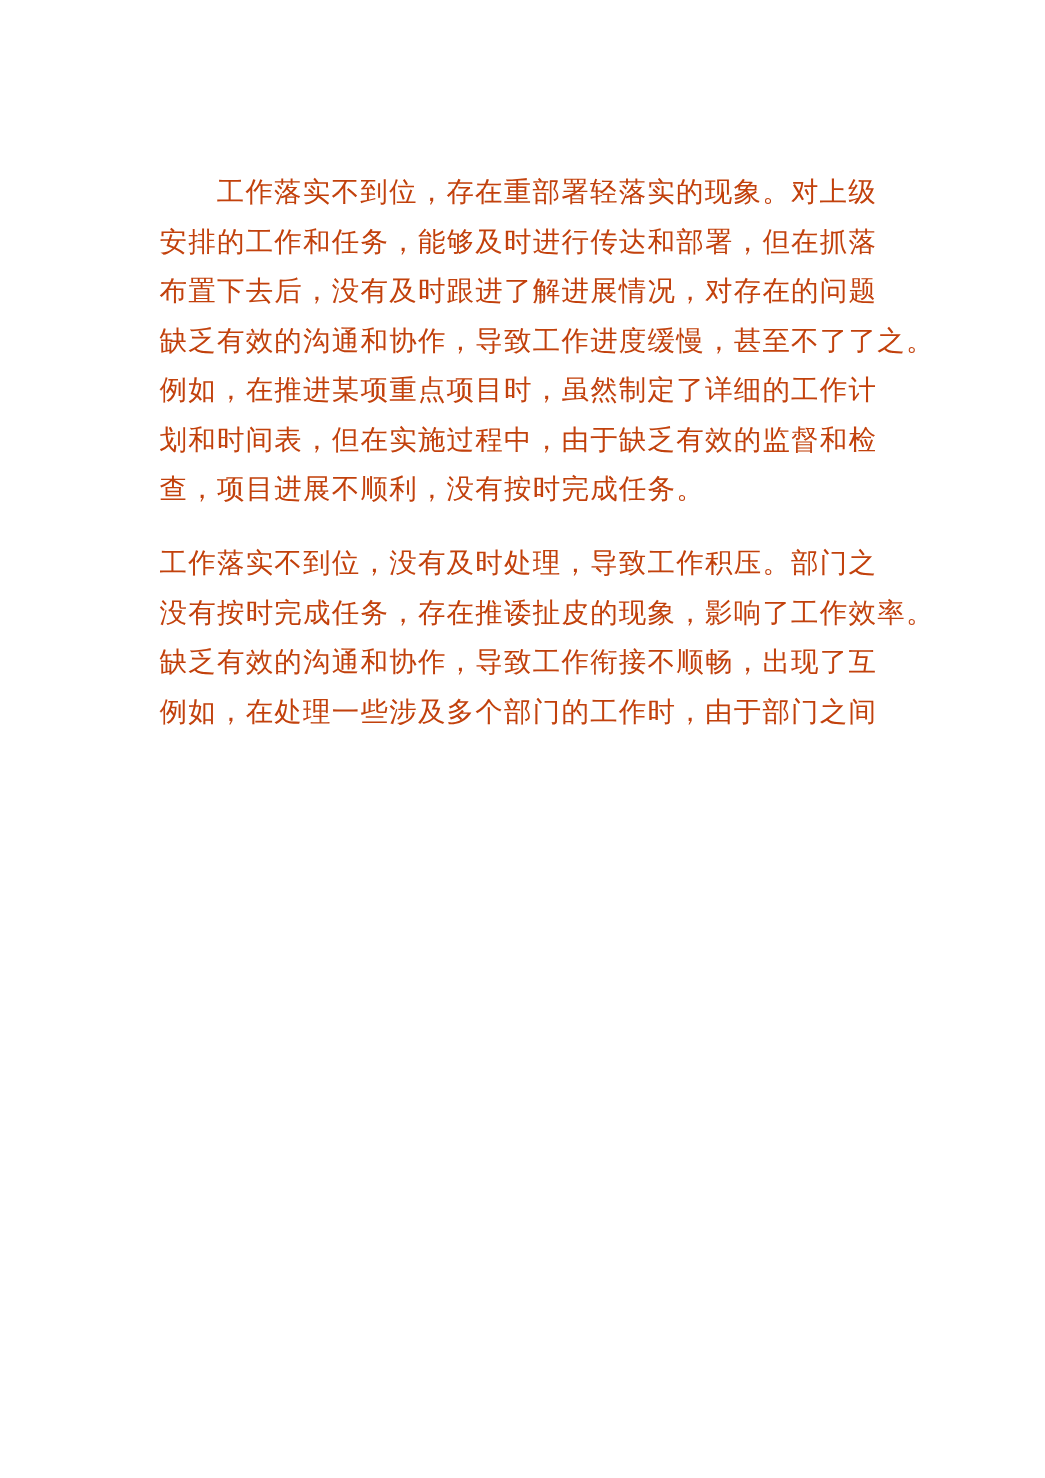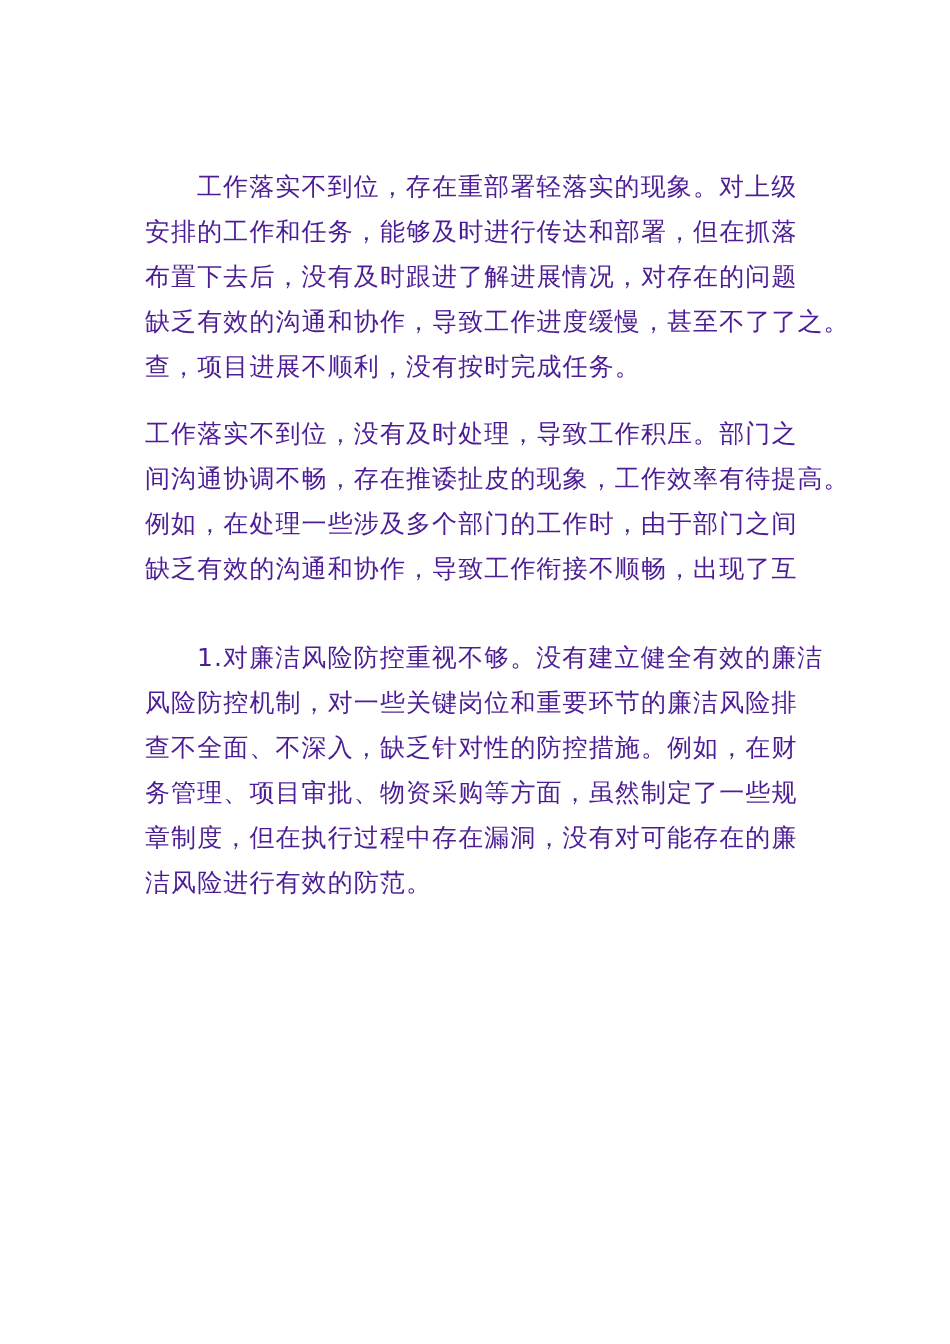--- a/index.html
+++ b/index.html
@@ -1,55 +1,49 @@
 <!DOCTYPE html>
 <html><head>
 <meta charset="utf-8">
 <style>
   html, body { margin: 0; padding: 0; background: #ffffff; }
   body { width: 950px; height: 1344px; position: relative; overflow: hidden; }
   .page {
-    position: absolute; left: 145px; top: 164px; width: 662px;
+    position: absolute; left: 145px; top: 152px; width: 662px;
     font-family: "DejaVu Sans", "Liberation Sans", sans-serif;
-    font-size: 25px; line-height: 45px; color: #4c1d95;
+    font-size: 25px; line-height: 45px; color: #c2410c;
     letter-spacing: 1.1px;
   }
   .line { display: block; white-space: nowrap; }
   .first { padding-left: 52px; }
   .gap { height: 22px; }
 </style>
 </head>
 <body>
 
 <div class="page">
 
   <div>
     <span class="line first">工作落实不到位，存在重部署轻落实的现象。对上级</span>
     <span class="line">安排的工作和任务，能够及时进行传达和部署，但在抓落</span>
     <span class="line">布置下去后，没有及时跟进了解进展情况，对存在的问题</span>
     <span class="line">缺乏有效的沟通和协作，导致工作进度缓慢，甚至不了了之。</span>
+    <span class="line">例如，在推进某项重点项目时，虽然制定了详细的工作计</span>
+    <span class="line">划和时间表，但在实施过程中，由于缺乏有效的监督和检</span>
     <span class="line">查，项目进展不顺利，没有按时完成任务。</span>
   </div>
 
   <div class="gap"></div>
 
   <div>
     <span class="line">工作落实不到位，没有及时处理，导致工作积压。部门之</span>
-    <span class="line">间沟通协调不畅，存在推诿扯皮的现象，工作效率有待提高。</span>
+    <span class="line">没有按时完成任务，存在推诿扯皮的现象，影响了工作效率。</span>
+    <span class="line">缺乏有效的沟通和协作，导致工作衔接不顺畅，出现了互</span>
     <span class="line">例如，在处理一些涉及多个部门的工作时，由于部门之间</span>
-    <span class="line">缺乏有效的沟通和协作，导致工作衔接不顺畅，出现了互</span>
   </div>
 
   <div class="gap"></div>
 
 
   <div class="gap"></div>
 
-  <div>
-    <span class="line first">1.对廉洁风险防控重视不够。没有建立健全有效的廉洁</span>
-    <span class="line">风险防控机制，对一些关键岗位和重要环节的廉洁风险排</span>
-    <span class="line">查不全面、不深入，缺乏针对性的防控措施。例如，在财</span>
-    <span class="line">务管理、项目审批、物资采购等方面，虽然制定了一些规</span>
-    <span class="line">章制度，但在执行过程中存在漏洞，没有对可能存在的廉</span>
-    <span class="line">洁风险进行有效的防范。</span>
-  </div>
 
 </div>
 
 </body></html>

